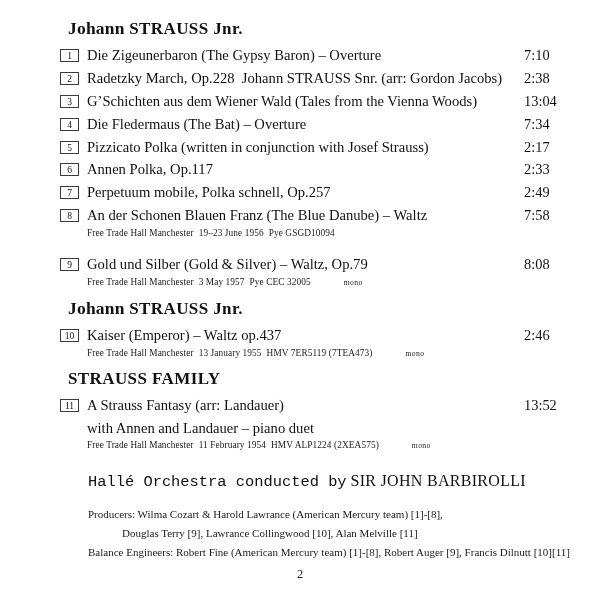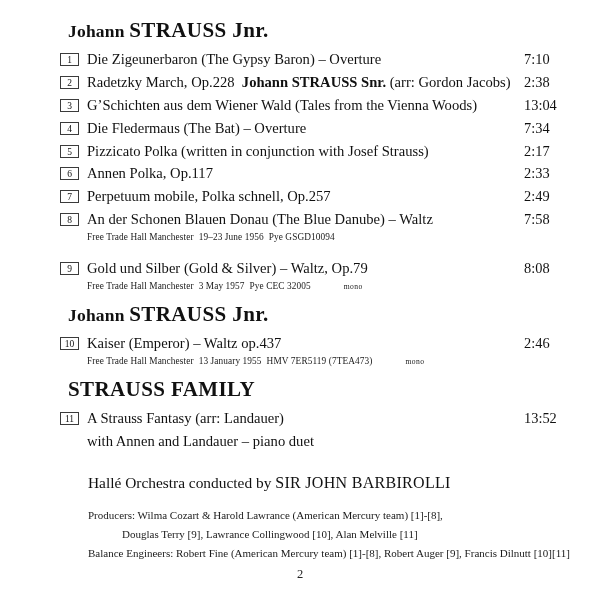--- a/index.html
+++ b/index.html
@@ -25,21 +25,21 @@
     font-family: "Liberation Serif", serif;
     font-weight: bold;
     font-size: 17.5px;
     letter-spacing: 0.2px;
     margin: 0 0 5px 8px;
   }
   .composer.small-caps {
     font-size: 16.5px;
   }
   .composer .sur {
-    font-size: 21px;
+    font-size: 17px;
     letter-spacing: 0.4px;
     text-align: center;
   }
   .block { margin-bottom: 2px; }
   .spacer-lg { height: 13px; }
   .spacer-md { height: 9px; }
 
   .track {
     display: flex;
     align-items: baseline;
@@ -61,21 +61,21 @@
     top: -1px;
     box-sizing: border-box;
   }
   .ttitle {
     flex: 1 1 auto;
     padding-right: 10px;
     white-space: nowrap;
     overflow: hidden;
   }
   .ttitle .bold {
-    font-weight: bold;
+    font-weight: normal;
   }
   .ttime {
     flex: 0 0 auto;
     width: 46px;
     font-size: 14.4px;
   }
   .note {
     font-size: 9.3px;
     margin: 1px 0 0 27px;
     color: #1a1a1a;
@@ -87,20 +87,21 @@
     padding-left: 28px;
   }
   .note .gap { display: inline-block; width: 5px; }
 
   .orchestra {
     margin: 22px 0 0 28px;
     font-size: 15.4px;
   }
   .orchestra .big {
     font-size: 15.4px;
+    font-family: Liberation Mono, monospace;
   }
   .orchestra .cond {
     font-size: 16px;
     letter-spacing: 0.3px;
   }
   .credits {
     margin: 14px 0 16px 28px;
     font-size: 11px;
     line-height: 1.72;
     color: #1a1a1a;
@@ -164,21 +165,21 @@
     </div>
 
     <div class="track">
       <span class="tnum">7</span>
       <span class="ttitle">Perpetuum mobile, Polka schnell, Op.257</span>
       <span class="ttime">2:49</span>
     </div>
 
     <div class="track">
       <span class="tnum">8</span>
-      <span class="ttitle">An der Schonen Blauen Donau (The Blue Danube) – Waltz</span>
+      <span class="ttitle">An der Schonen Blauen Franz (The Blue Danube) – Waltz</span>
       <span class="ttime">7:58</span>
     </div>
 
     <div class="note">
       <span>Free Trade Hall Manchester</span><span class="gap"></span><span>19–23 June 1956</span><span class="gap"></span><span>Pye GSGD10094</span>
     </div>
   </div>
 
   <div class="spacer-lg"></div>
 
@@ -226,20 +227,23 @@
       <span class="ttitle">A Strauss Fantasy (arr: Landauer)</span>
       <span class="ttime">13:52</span>
     </div>
 
     <div class="track">
       <span class="tnum" style="border:none;"></span>
       <span class="ttitle">with Annen and Landauer – piano duet</span>
       <span class="ttime"></span>
     </div>
 
+    <div class="note">
+      <span>Free Trade Hall Manchester</span><span class="gap"></span><span>11 February 1954</span><span class="gap"></span><span>HMV ALP1224 (2XEA575)</span><span class="gap"></span><span class="sc">mono</span>
+    </div>
   </div>
 
   <div class="orchestra">
     <span class="big">Hallé Orchestra conducted by</span>
     <span class="cond">SIR JOHN BARBIROLLI</span>
   </div>
 
   <div class="credits">
     <span>Producers: Wilma Cozart &amp; Harold Lawrance (American Mercury team) [1]-[8],</span>
     <span class="indent">Douglas Terry [9], Lawrance Collingwood [10], Alan Melville [11]</span>

